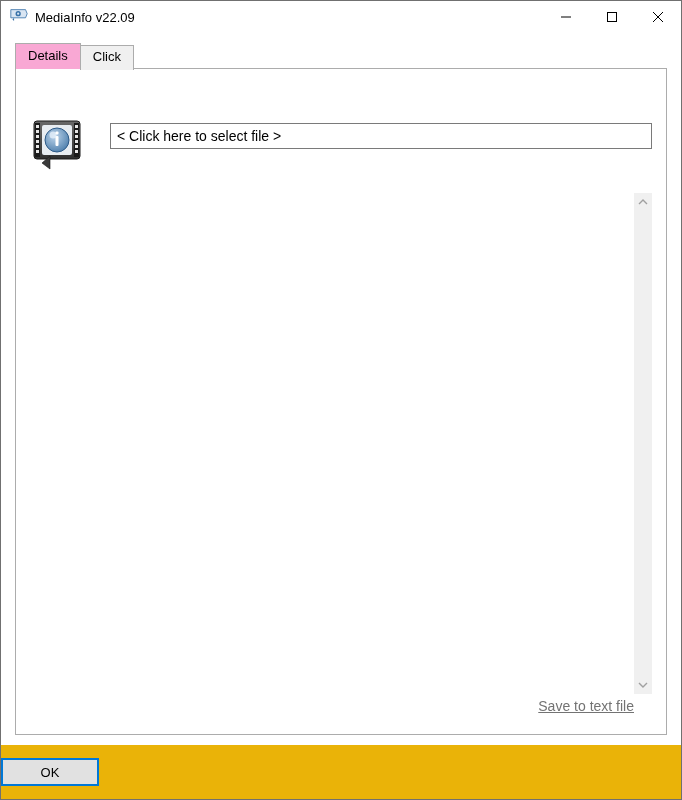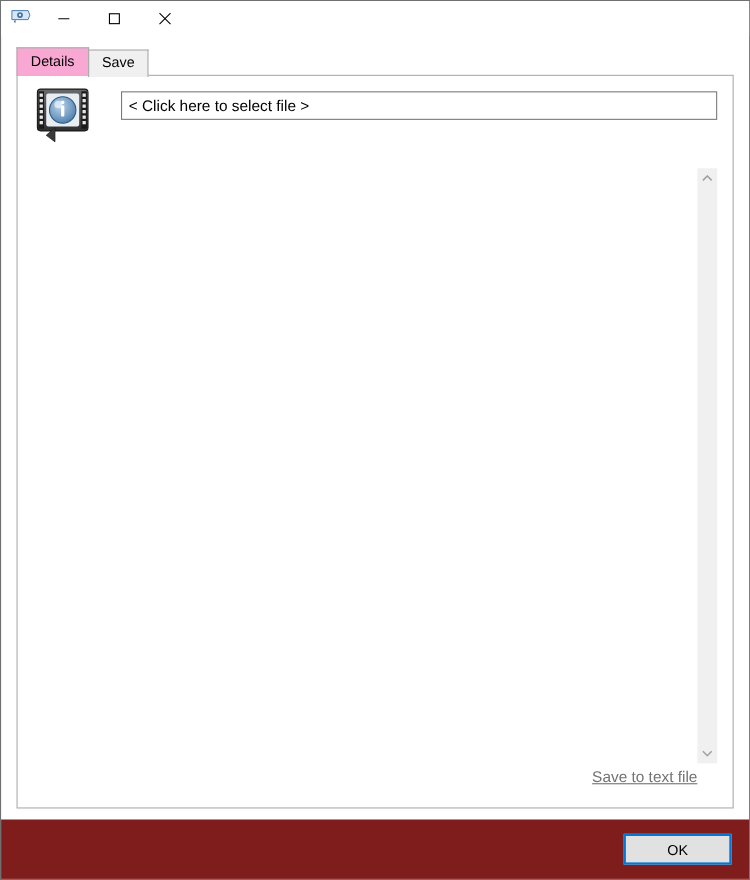--- a/index.html
+++ b/index.html
@@ -96,20 +96,21 @@
       position: relative;
       padding: 14px 14px 14px 14px;
       display: flex;
       flex-direction: column;
     }
     .file-row {
       display: flex;
       align-items: flex-start;
       gap: 18px;
       margin-bottom: 6px;
+      margin-top: 40px;
     }
     .app-logo {
       width: 62px;
       height: 56px;
       flex-shrink: 0;
       margin-top: -4px;
     }
     .file-select {
       flex: 1;
       height: 26px;
@@ -153,24 +154,23 @@
       position: absolute;
       right: 18px;
       bottom: 6px;
       color: #737373;
       text-decoration: underline;
       font-size: 14px;
     }
     .footer {
       height: 54px;
       display: flex;
-      justify-content: flex-end;
       align-items: center;
       padding-right: 16px;
-      background: #7f1d1d;
+      background: #eab308;
     }
     .ok-btn {
       width: 98px;
       height: 28px;
       border: 2px solid #0078d7;
       background: #e1e1e1;
       font-size: 13px;
       color: #000;
     }
   </style>
@@ -181,20 +181,21 @@
 
   <div class="titlebar">
     <div class="titlebar-icon">
       <svg viewBox="0 0 24 22" width="20" height="18">
         <path d="M 2 2 L 20 2 L 22 7 L 20 12 L 2 12 Z" fill="#d9e5f2" stroke="#3771a8" stroke-width="1"></path>
         <circle cx="11" cy="7" r="3.2" fill="#3771a8"></circle>
         <circle cx="11" cy="7" r="1.4" fill="#d9e5f2"></circle>
         <path d="M 6 12 L 6 16 L 4 14 Z" fill="#3771a8"></path>
       </svg>
     </div>
+    <div class="titlebar-title">MediaInfo v22.09</div>
     <div class="window-controls">
       <button class="win-btn">
         <svg width="12" height="12">
             <line x1="1" y1="6" x2="11" y2="6" stroke="#000" stroke-width="1"></line>
           </svg>
       </button>
       <button class="win-btn">
         <svg width="12" height="12">
             <rect x="1.5" y="1.5" width="9" height="9" fill="none" stroke="#000" stroke-width="1"></rect>
           </svg>
@@ -204,21 +205,21 @@
           <line x1="1" y1="1" x2="11" y2="11" stroke="#000" stroke-width="1"></line>
           <line x1="11" y1="1" x2="1" y2="11" stroke="#000" stroke-width="1"></line>
         </svg>
       </button>
     </div>
   </div>
 
   <div class="content">
     <div class="tabs">
       <div class="tab active">Details</div>
-      <div class="tab inactive">Save</div>
+      <div class="tab inactive">Click</div>
     </div>
     <div class="tab-body">
 
       <div class="file-row">
         <div class="app-logo">
           <svg viewBox="0 0 62 56" width="62" height="56">
             <defs>
               <linearGradient id="filmg" x1="0" y1="0" x2="0" y2="1">
                 <stop offset="0" stop-color="#6a6a6a"></stop>
                 <stop offset="1" stop-color="#2f2f2f"></stop>

